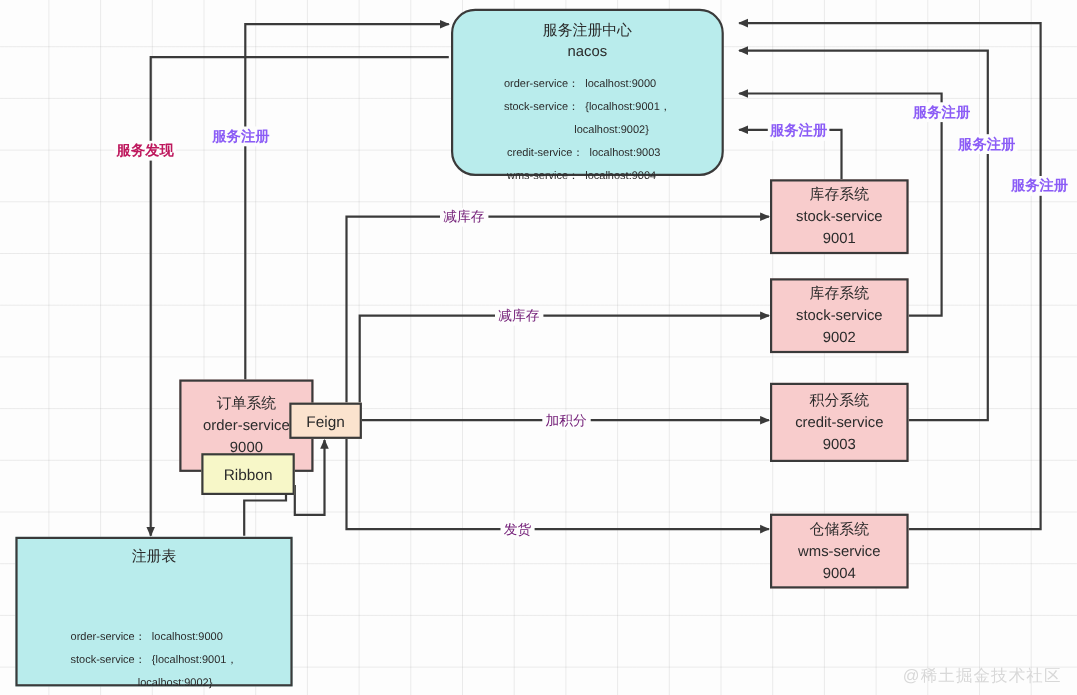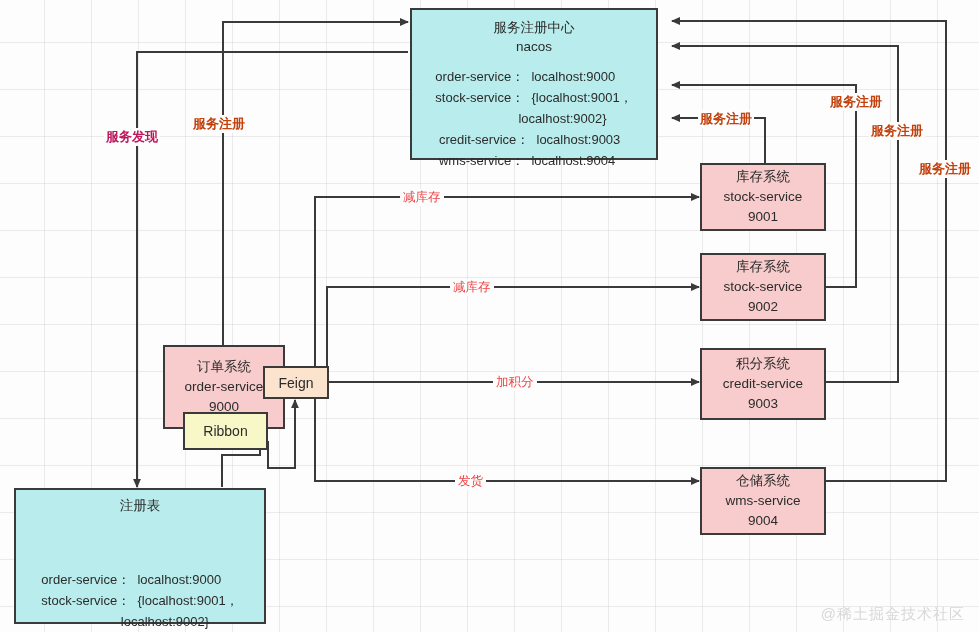--- a/index.html
+++ b/index.html
@@ -30,41 +30,41 @@
     text-align:center;
     color:#2b2b2b;
     z-index:5;
   }
   .cyan{background:#b9ecec;}
   .pink{background:#f8cccc;}
   .peach{background:#fbe3ce;}
   .yellow{background:#f7f7c8;}
   .ttl{font-size:13.5px;line-height:19px;}
   .reglist{
-    font-size:13px;line-height:21px;
+    font-size:10px;line-height:21px;
     text-align:left;
     white-space:pre;
     margin-top:10px;
   }
   .nodetxt{font-size:13.5px;line-height:20px;}
   .small-node{font-size:14px;}
   .elabel{
     position:absolute;
     font-size:12.5px;
-    color:#ef4444;
+    color:#701a75;
     background:#fdfdfd;
     padding:0 3px;
     white-space:nowrap;
     z-index:6;
   }
   .blabel{
     position:absolute;
     font-size:13px;
     font-weight:bold;
-    color:#c2410c;
+    color:#8b5cf6;
     background:#fdfdfd;
     padding:0 2px;
     white-space:nowrap;
     z-index:6;
   }
   .blabel.red{color:#be185d;}
   .watermark{
     position:absolute;
     right:14px;bottom:8px;
     font-size:15px;
@@ -106,21 +106,21 @@
 
       <path d="M315,399 L315,481 L699,481" marker-end="url(#arrow)"></path>
 
       <path d="M222,487 L222,455 L260,455 L260,441" marker-end="url(#arrow)"></path>
 
       <path d="M268,441 L268,468 L295,468 L295,400" marker-end="url(#arrow)"></path>
 
     </g>
   </svg>
 
-  <div class="node cyan" style="left:410px;top:8px;width:248px;height:152px;padding:8px 0 0 0;justify-content:flex-start;">
+  <div class="node cyan" style="left:410px;top:8px;width:248px;height:152px;padding:8px 0 0 0;justify-content:flex-start;border-radius:22px;">
     <div class="ttl">服务注册中心</div>
     <div class="ttl">nacos</div>
     <div class="reglist">order-service：  localhost:9000
 stock-service：  {localhost:9001，
                        localhost:9002}
  credit-service：  localhost:9003
  wms-service：  localhost:9004</div>
   </div>
 
   <div class="node cyan" style="left:14px;top:488px;width:252px;height:136px;padding:6px 0 0 0;justify-content:flex-start;gap:44px;">

